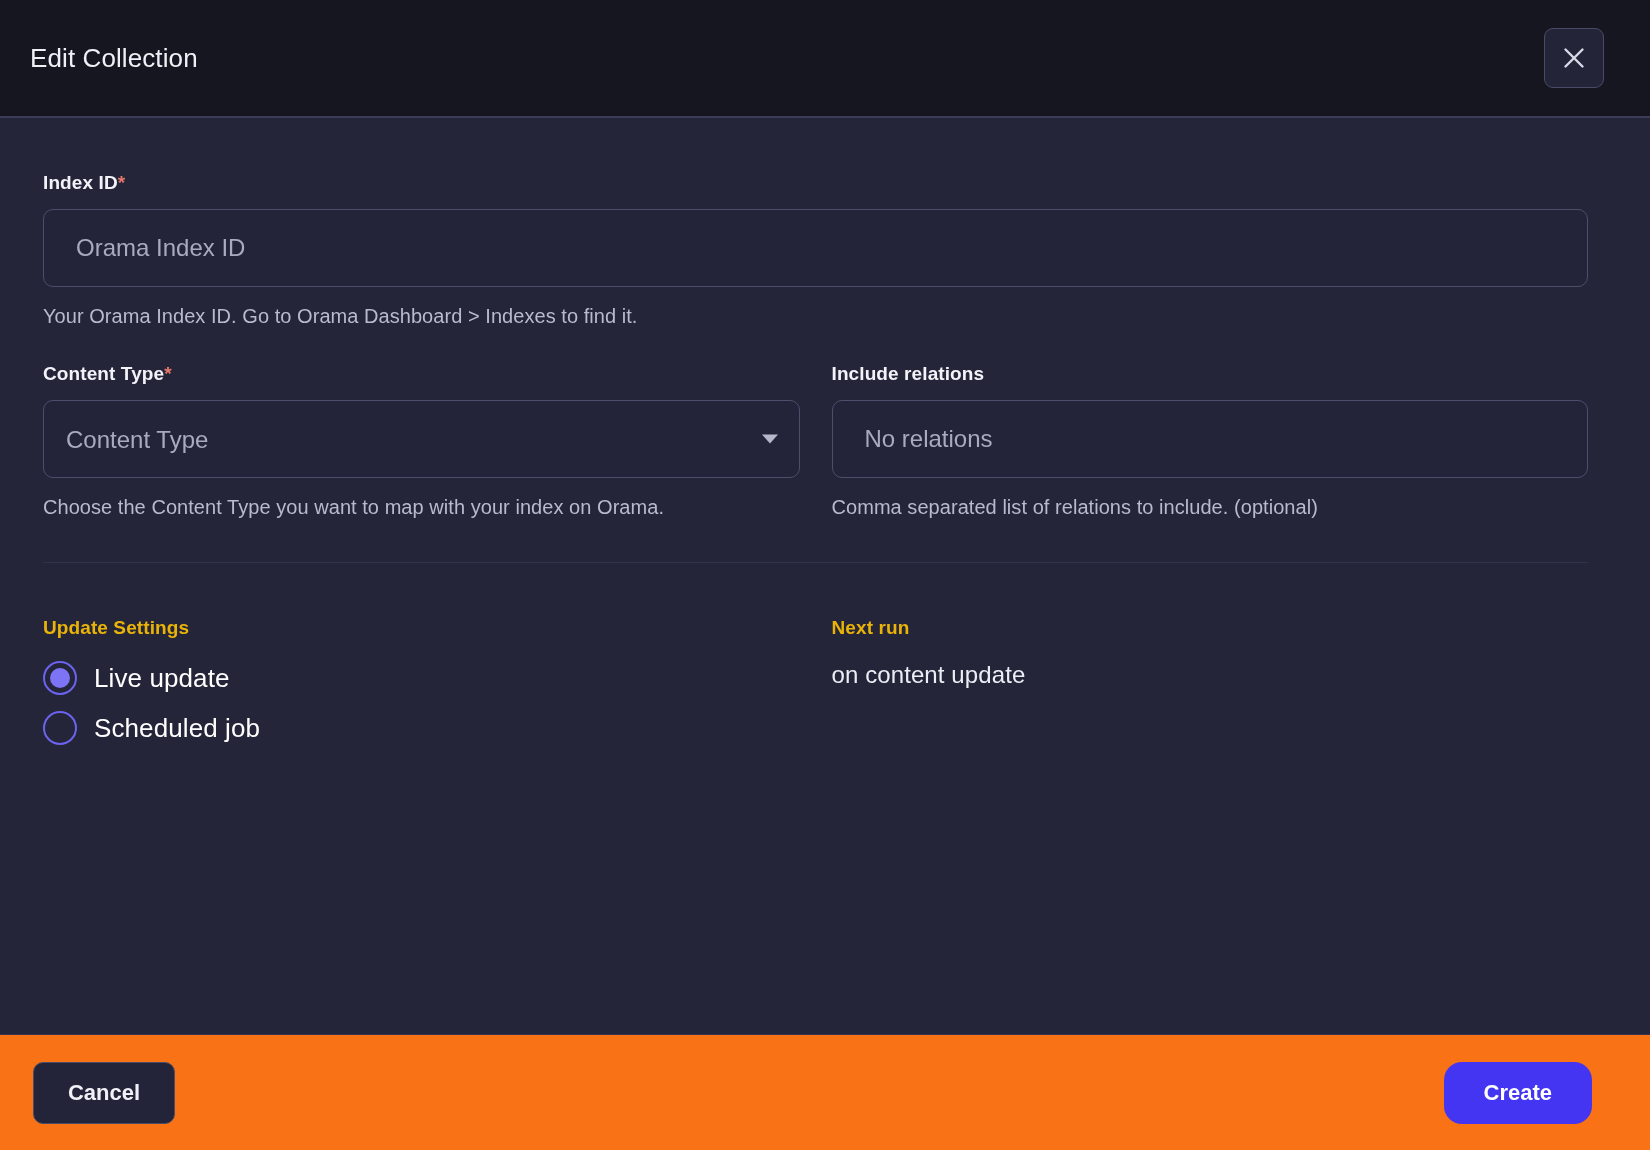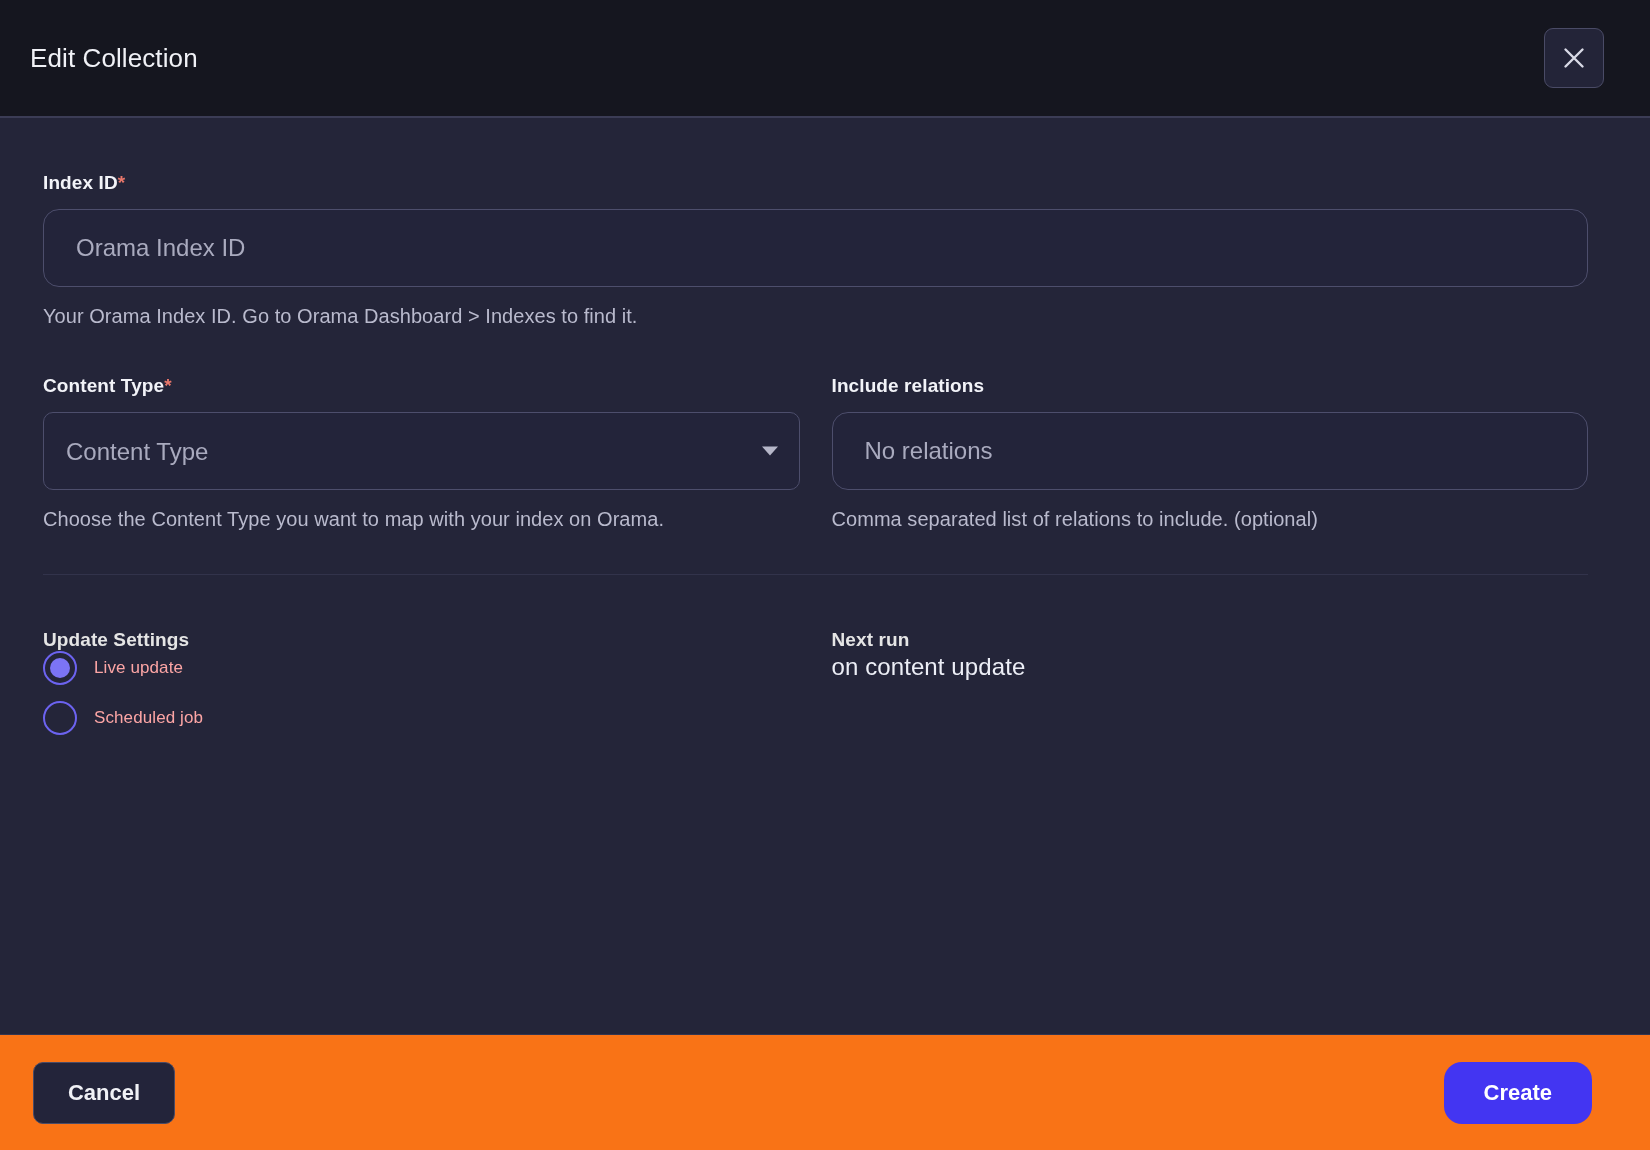--- a/index.html
+++ b/index.html
@@ -81,21 +81,21 @@
     color: #e8776b;
     font-weight: 700;
   }
 
   .text-input {
     display: block;
     width: 100%;
     height: 78px;
     background: #23243a;
     border: 1px solid #4d4e6c;
-    border-radius: 16px;
+    border-radius: 10px;
     color: #e9eaf2;
     font-family: "Liberation Sans", sans-serif;
     font-size: 24px;
     padding: 0 22px 0 32px;
     outline: none;
   }
 
   .text-input::placeholder {
     color: #a9aabe;
     opacity: 1;
@@ -105,21 +105,21 @@
     font-size: 20px;
     color: #b9bacd;
     line-height: 1.5;
     margin-top: 14px;
     letter-spacing: 0.05px;
   }
 
   .row-two {
     display: flex;
     gap: 32px;
-    margin-top: 44px;
+    margin-top: 32px;
   }
 
   .col {
     flex: 1 1 0;
     min-width: 0;
   }
 
   .select-wrap {
     position: relative;
   }
@@ -161,21 +161,22 @@
 
   .settings-row {
     display: flex;
     gap: 32px;
     margin-top: 54px;
   }
 
   .section-label {
     font-size: 19px;
     font-weight: 700;
-    color: #e5e5e5;
+    color: #eab308;
+    margin-bottom: 22px;
     display: block;
     letter-spacing: 0.1px;
   }
 
   .radio-row {
     display: flex;
     align-items: center;
     gap: 17px;
     margin-bottom: 16px;
     cursor: pointer;
@@ -199,22 +200,22 @@
     height: 20px;
     border-radius: 50%;
     background: transparent;
   }
 
   .radio-row.checked .radio-mark .dot {
     background: #7c74f5;
   }
 
   .radio-label {
-    font-size: 17px;
-    color: #fca5a5;
+    font-size: 26px;
+    color: #ffffff;
     font-weight: 400;
     letter-spacing: 0.1px;
   }
 
   .nextrun-value {
     font-size: 24px;
     color: #eceef6;
     letter-spacing: 0.1px;
     margin-top: 2px;
   }

